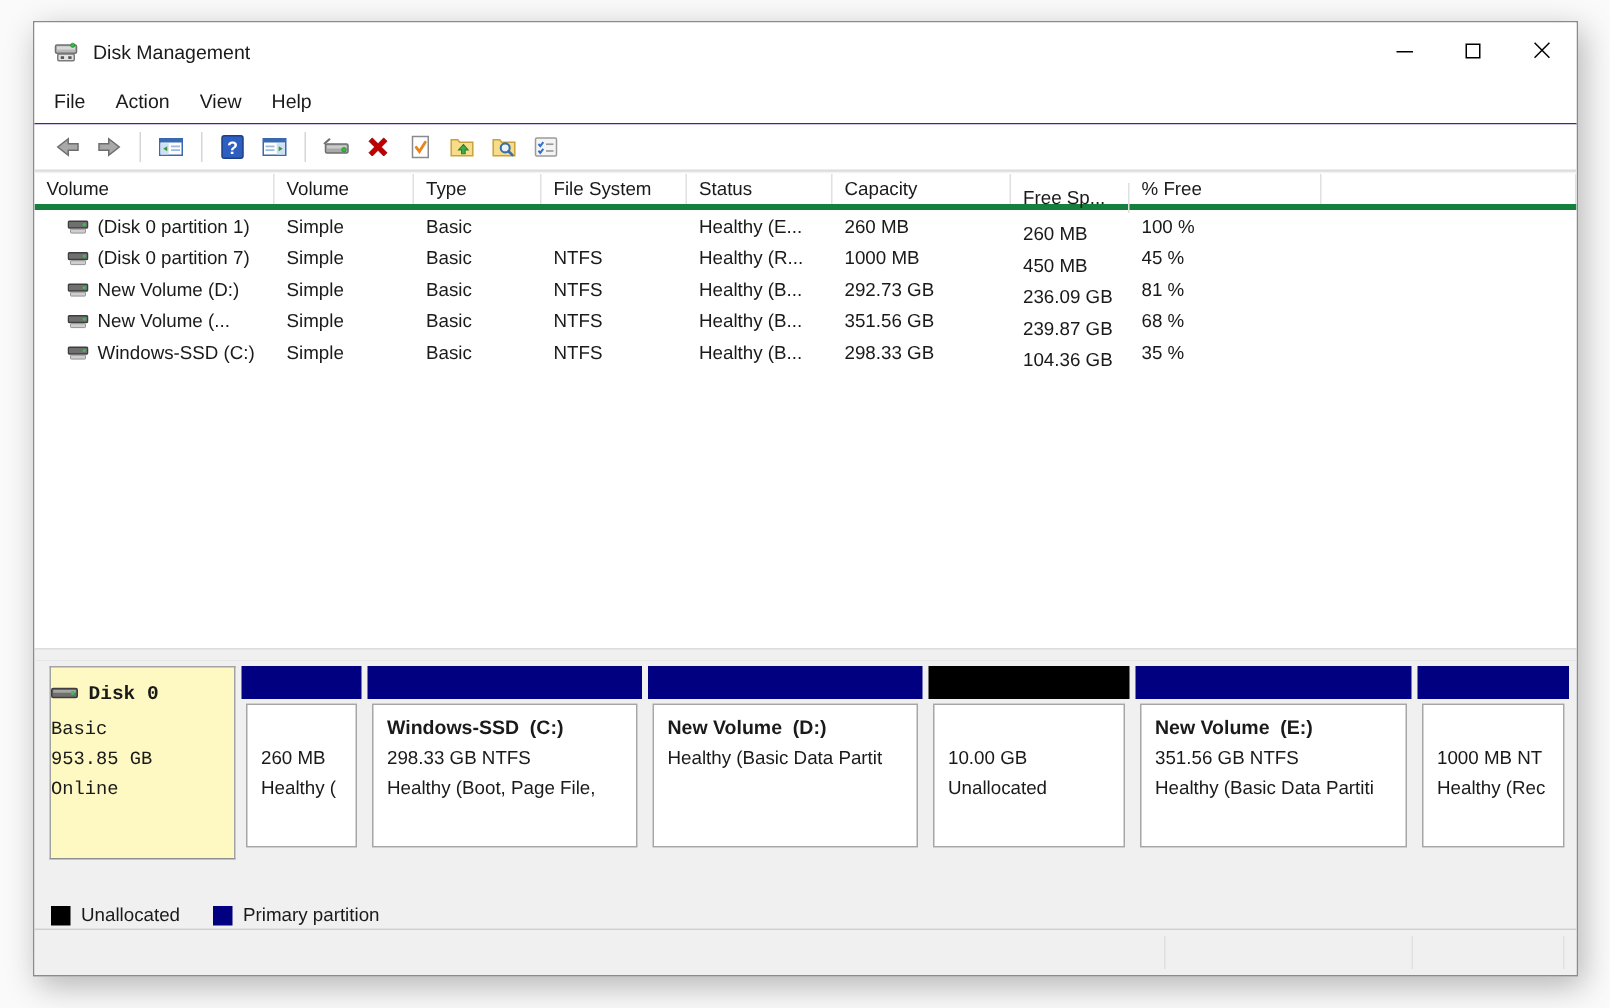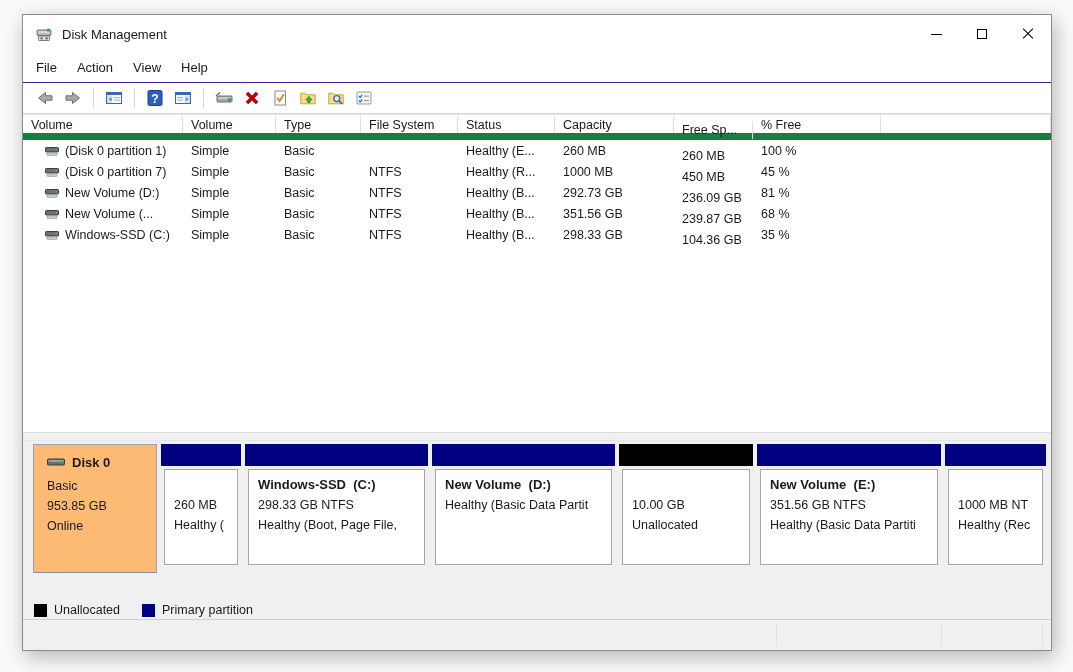--- a/index.html
+++ b/index.html
@@ -32,34 +32,34 @@
   
   .menubar { height:30px; display:flex; align-items:center; padding-left:3px; background:#fff; border-bottom:1px solid #4c1d95; flex:0 0 auto; }
   .menu-item { padding:5px 10px; font-size:13px; }
   
   .toolbar { height:31px; display:flex; align-items:center; padding-left:8px; background:#fff; border-bottom:1px solid #dcdcdc; flex:0 0 auto; }
   .tbtn { width:26px; height:24px; display:flex; align-items:center; justify-content:center; margin:0 1px; border-radius:2px; }
   .tsep { width:1px; height:20px; background:#d6d6d6; margin:0 6px; }
   
   .listpane { height:318px; background:#fff; border-top:1px solid #e3e3e3; flex:0 0 auto; overflow:hidden; }
   .lrow { display:flex; align-items:center; height:21px; }
-  .lrow.header { height:25px; border-bottom:7px solid #15803d; border-top:1px solid #fcfcfc; }
+  .lrow.header { height:25px; border-bottom:4px solid #15803d; border-top:1px solid #fcfcfc; }
   .cell { padding-left:8px; white-space:nowrap; overflow:hidden; }
   .header .cell { border-right:1px solid #e0e0e0; height:100%; display:flex; align-items:center; }
   .c0 { width:160px; display:flex; align-items:center; gap:6px; padding-left:22px; }
   .header .c0 { padding-left:8px; }
   .c1 { width:93px; } .c2 { width:85px; } .c3 { width:97px; } .c4 { width:97px; }
   .c5 { width:119px; } .c6 { width:79px;margin-top:11px; } .c7 { width:128px; } .c8 { flex:1; }
   .vol-ic { flex:0 0 auto; display:flex; }
   
   .splitter { height:9px; background:#f0f0f0; border-top:1px solid #dcdcdc; border-bottom:1px solid #e6e6e6; flex:0 0 auto; }
   
   .graphpane { flex:1; background:#f0f0f0; display:flex; flex-direction:column; overflow:hidden; }
   .diskrow { display:flex; padding:3px 0 0 10px; height:155px; flex:0 0 auto; }
-  .diskpanel { width:124px; height:129px; background:#fdba74; border:1px solid #a3a3a3; border-bottom-color:#8f8f8f; padding:10px 0 0 13px; flex:0 0 auto; }
+  .diskpanel { width:124px; height:129px; background:#fef9c3; border:1px solid #a3a3a3; border-bottom-color:#8f8f8f; padding:10px 0 0 0; flex:0 0 auto;font-family:Liberation Mono, monospace; }
   .diskpanel .dname { font-weight:bold; font-size:13px; display:flex; align-items:center; gap:7px; margin-bottom:6px; }
   .diskpanel .dline { line-height:20px; }
   .parts { display:flex; margin-left:4px; }
   .part { flex:0 0 auto; margin-right:4px; height:124px; }
   .part-hdr { height:22px; width:100%; }
   .hdr-primary { background:#000080; }
   .hdr-unalloc { background:#000000; }
   .part-body { margin:3px 3px 0 3px; height:96px; background:#fff; border:1px solid #a6a6a6; padding:7px 0 0 9px; overflow:hidden; }
   .ptitle { font-weight:bold; font-size:13px; height:19px; white-space:pre; overflow:hidden; }
   .pline { line-height:19.5px; white-space:nowrap; }

